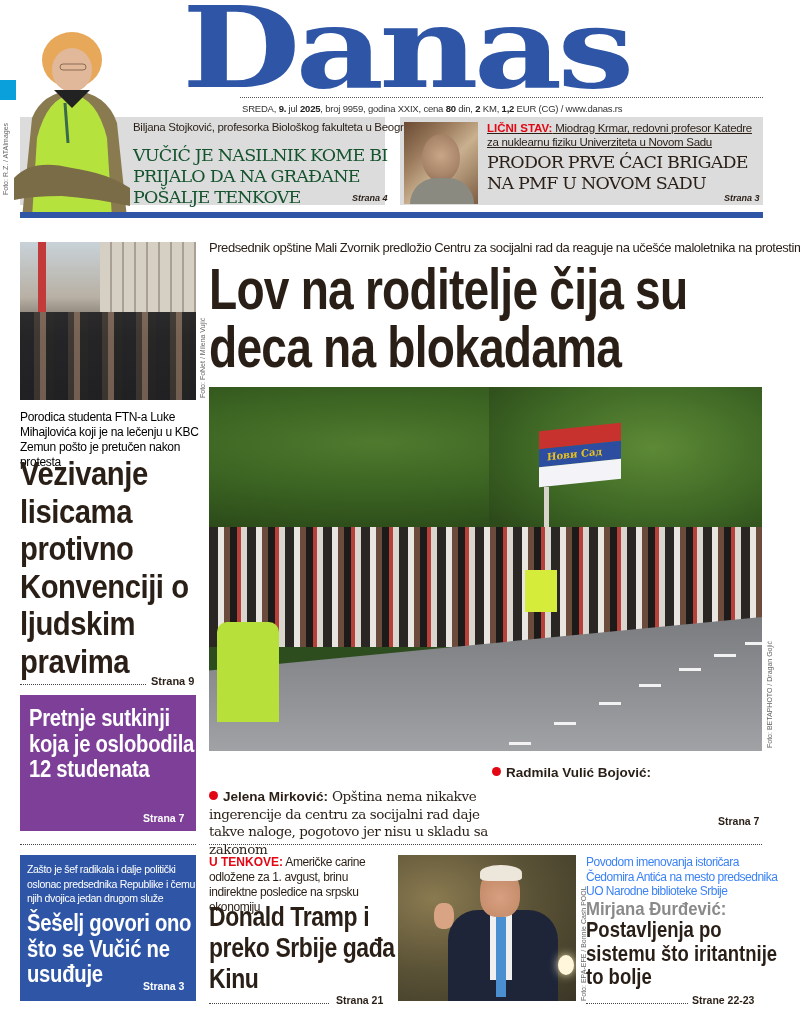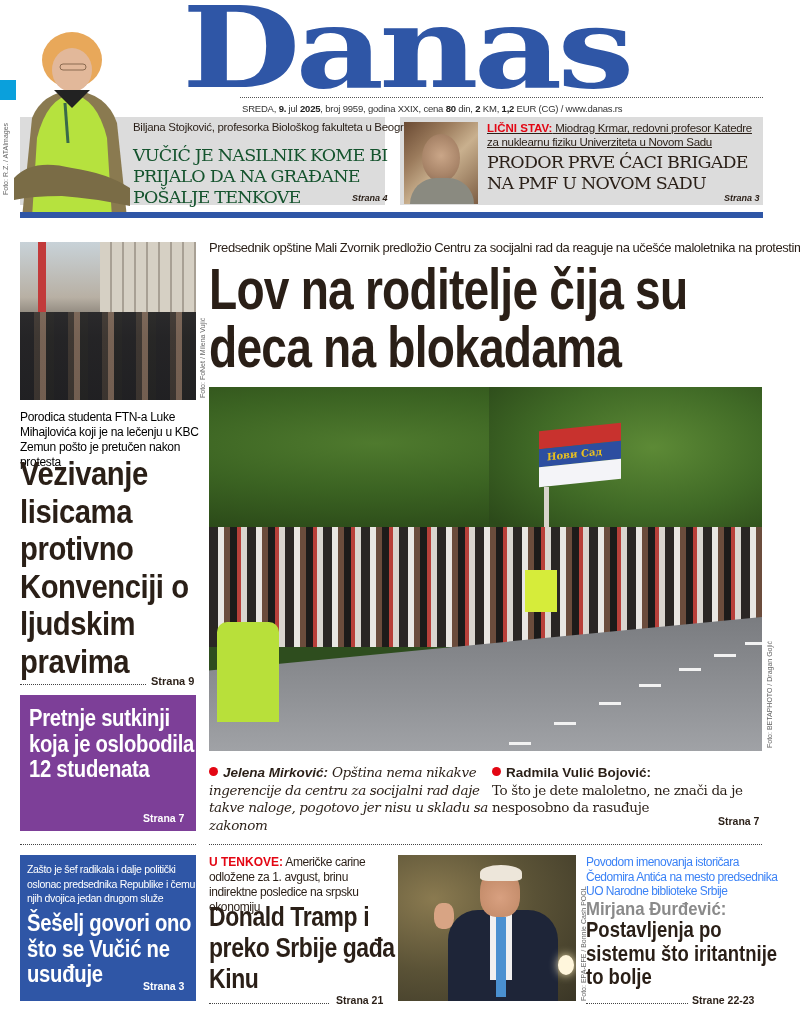--- a/index.html
+++ b/index.html
@@ -75,21 +75,21 @@
   #main-photo .flag { position: absolute; left: 330px; top: 40px; width: 82px; height: 56px; transform: skewY(-6deg); }
   #main-photo .flag .r { height: 18px; background: #c8322e; }
   #main-photo .flag .b { height: 18px; background: #2d4ea0; color: #e8c020; font-size: 10px; font-weight: 700; line-height: 18px; padding-left: 8px; font-family: "DejaVu Serif", serif; }
   #main-photo .flag .w { height: 20px; background: #f4f4f8; }
   #main-photo .pole { position: absolute; left: 335px; top: 100px; width: 5px; height: 60px; background: #d8d4cc; }
   #credit-main { left: 766px; top: 748px; font-size: 7px; color: #666; transform: rotate(-90deg); transform-origin: left top; white-space: nowrap; }
 
   .quote { font-family: "DejaVu Serif", serif; font-size: 13.5px; line-height: 17.5px; color: #2a1f17; letter-spacing: -0.4px; }
   .quote .name { font-family: "Liberation Sans", sans-serif; font-weight: 700; letter-spacing: 0; }
   .bullet { display: inline-block; width: 9px; height: 9px; border-radius: 50%; background: #e30613; margin-right: 5px; vertical-align: 1px; }
-  #quote1 { left: 209px; top: 764px; width: 280px; font-style: italic; }
+  #quote1 { left: 209px; top: 788px; width: 280px; }
   #quote2 { left: 492px; top: 764px; width: 270px; }
   #quote2-page { left: 718px; top: 815px; font-size: 10.5px; font-weight: 700; color: #2a1f17; }
 
   #mid-dots { left: 209px; top: 844px; width: 553px; border-top: 1px dotted #444; }
 
   
   #focus-kicker { left: 209px; top: 855px; font-size: 12px; line-height: 15px; color: #2a1f17; width: 185px; letter-spacing: -0.4px; }
   #focus-kicker .label { color: #e30613; font-weight: 700; letter-spacing: 0; }
   #focus-title { left: 209px; top: 901px; font-size: 28px; line-height: 31px; width: 240px; transform: scaleX(0.82); }
   #focus-dots { left: 209px; top: 1003px; width: 120px; border-top: 1px dotted #444; }
@@ -206,21 +206,20 @@
   <div class="vest1"></div>
   <div class="vest2"></div>
 </div>
 <div class="abs" id="credit-main">Foto: BETAPHOTO / Dragan Gojić</div>
 
 <div class="abs quote" id="quote1">
   <span class="bullet"></span><span class="name">Jelena Mirković:</span><span> Opština nema nikakve ingerencije da centru za socijalni rad daje takve naloge, pogotovo jer nisu u skladu sa zakonom</span>
 </div>
 <div class="abs quote" id="quote2">
   <span class="bullet"></span><span class="name">Radmila Vulić Bojović:</span><br>
-  <span>To što je dete maloletno, ne znači da je nesposobno da rasuđuje</span>
 </div>
 <div class="abs" id="quote2-page">Strana 7</div>
 
 <div class="abs" id="mid-dots"></div>
 
 <div class="abs" id="focus-kicker">
   <span class="label">U TENKOVE:</span><span> Američke carine odložene za 1. avgust, brinu indirektne posledice na srpsku ekonomiju</span>
 </div>
 <div class="abs headline" id="focus-title">Donald Tramp i preko Srbije gađa Kinu</div>
 <div class="abs" id="focus-dots"></div>

